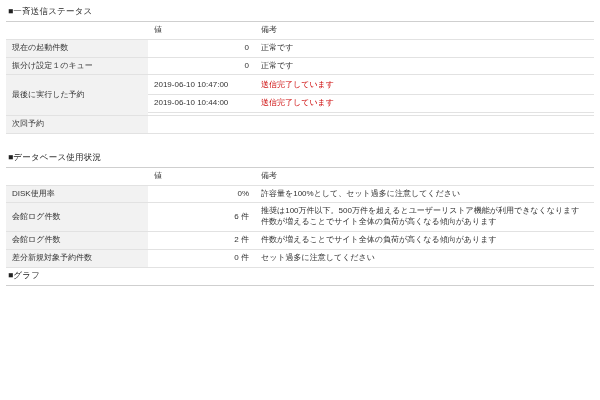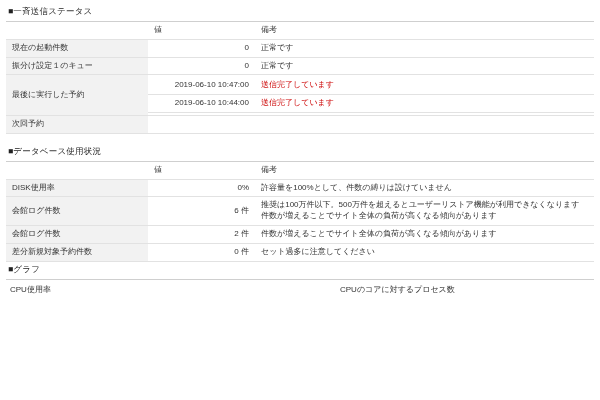--- a/index.html
+++ b/index.html
@@ -68,21 +68,21 @@
   }
   .graph-head {
     display: flex;
     font-size: 8px;
     padding-top: 4px;
   }
   .graph-head .g1 { width: 330px; padding-left: 4px; }
   .graph-head .g2 { }
   .inner-table { width:100%; border-collapse: collapse; table-layout: fixed;}
   .inner-table td { padding: 1px 0; border: none; font-size: 8px;}
-  .inner-table td.t { width: 95px; text-align: right; padding-right: 6px;}
+  .inner-table td.t { width: 95px; padding-right: 6px;}
   .inner-table td.n { padding-left: 6px; }
 </style>
 </head>
 <body>
 
 <div class="page">
 
   <div>
     <div class="section-title">■一斉送信ステータス</div>
     <div class="rule"></div>
@@ -125,37 +125,37 @@
         </tr>
         <tr>
           <td class="col-label">次回予約</td>
           <td class="col-value"></td>
           <td class="col-note"></td>
         </tr>
       </tbody>
     </table>
   </div>
 
-  <div style="margin-top:10px;">
+  <div style="margin-top:16px;">
     <div class="section-title">■データベース使用状況</div>
     <div class="rule"></div>
 
     <table class="grid">
       <thead>
         <tr class="head-row">
           <th class="col-label h-label"></th>
           <th class="col-value h-value">値</th>
           <th class="col-note">備考</th>
         </tr>
       </thead>
       <tbody>
         <tr>
           <td class="col-label">DISK使用率</td>
           <td class="col-value">0%</td>
-          <td class="col-note">許容量を100%として、件数の縛りは設けていません</td>
+          <td class="col-note">許容量を100%として、セット過多に注意してください</td>
         </tr>
         <tr>
           <td class="col-label">会館ログ件数</td>
           <td class="col-value">6 件</td>
           <td class="col-note" style="white-space:pre-line;">推奨は100万件以下。500万件を超えるとユーザーリストア機能が利用できなくなります
 件数が増えることでサイト全体の負荷が高くなる傾向があります</td>
         </tr>
         <tr>
           <td class="col-label">会館ログ件数</td>
           <td class="col-value">2 件</td>
@@ -166,19 +166,15 @@
           <td class="col-value">0 件</td>
           <td class="col-note">セット過多に注意してください</td>
         </tr>
       </tbody>
     </table>
   </div>
 
   <div class="graph-wrap">
     <div class="section-title">■グラフ</div>
     <div class="rule"></div>
-    <div class="graph-head">
-      <div class="g1">CPU使用率</div>
-      <div class="g2">CPUのコアに対するプロセス数</div>
-    </div>
   </div>
 
 </div>
 
 </body></html>

